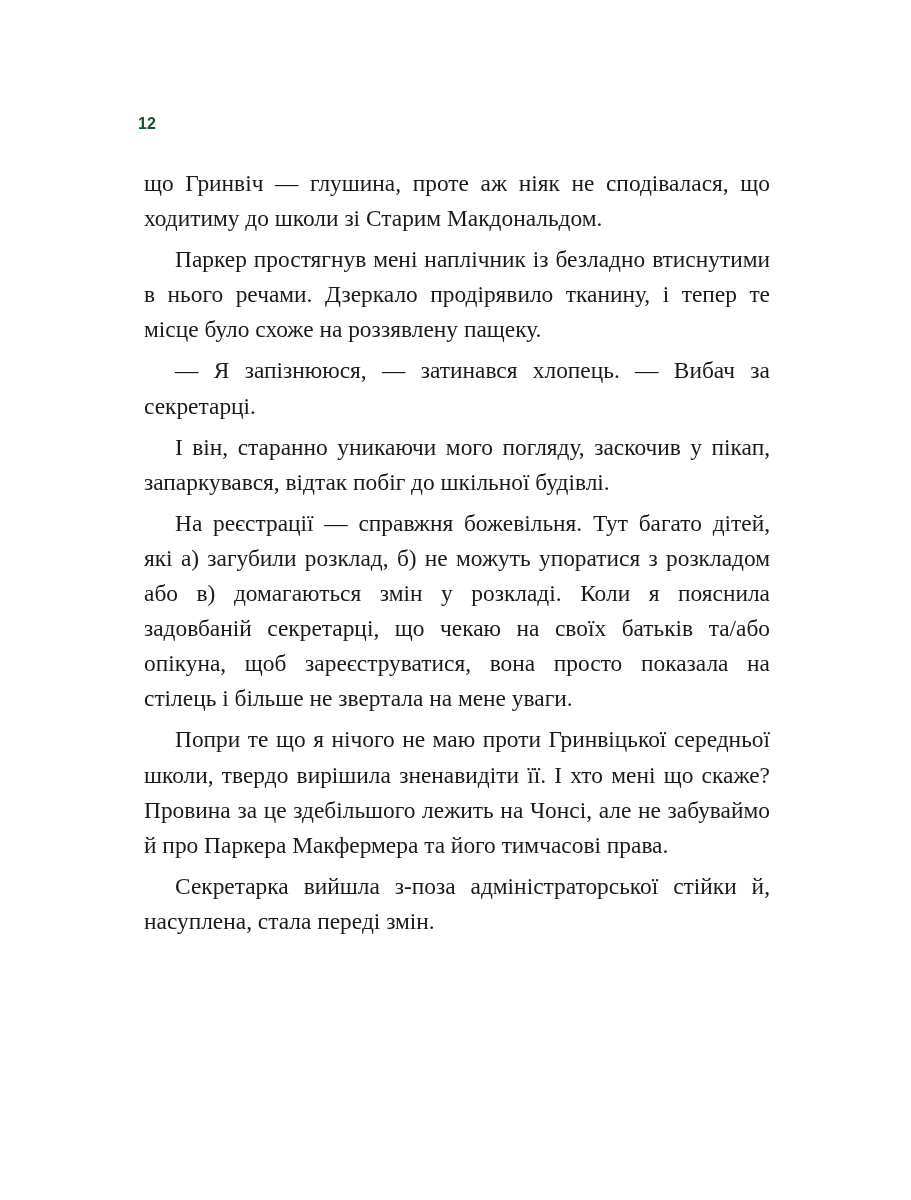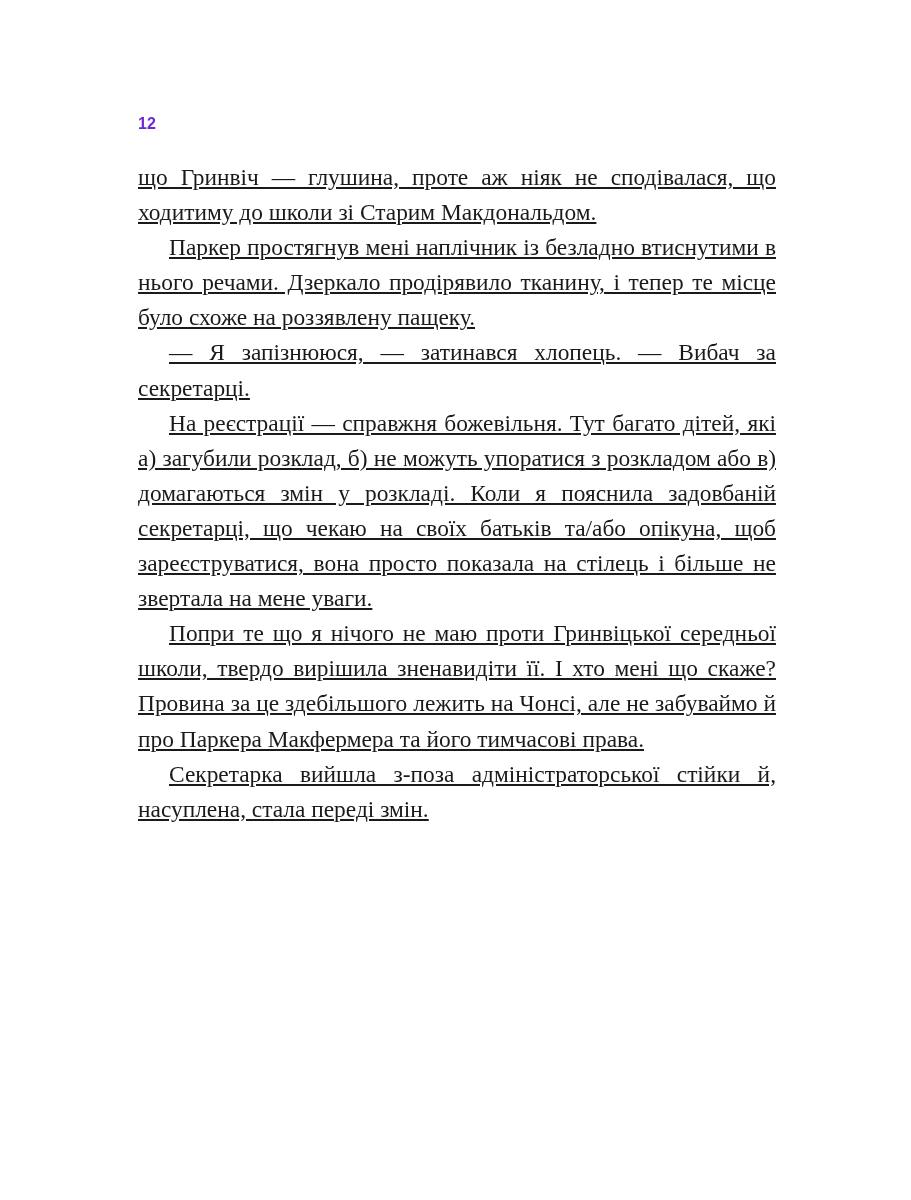--- a/index.html
+++ b/index.html
@@ -16,60 +16,60 @@
     box-sizing: border-box;
   }
   .folio {
     position: absolute;
     left: 138px;
     top: 114px;
     font-family: "Liberation Sans", sans-serif;
     font-weight: bold;
     font-size: 16px;
     line-height: 20px;
-    color: #6d28d9;
+    color: #14532d;
     letter-spacing: 0.2px;
   }
   .textblock {
     position: absolute;
     left: 138px;
     top: 160px;
     width: 638px;
     font-family: "Liberation Serif", "DejaVu Serif", serif;
     font-size: 23.4px;
     line-height: 35.1px;
     color: #1a1a1a;
     text-align: justify;
     text-justify: inter-word;
     hyphens: manual;
     -webkit-hyphens: manual;
   }
   .textblock p {
-    margin: 0;
+    margin: 6px;
     text-indent: 31px;
     text-align: justify;
-    text-decoration: underline;
   }
   .textblock p.no-indent {
     text-indent: 0;
   }
   
   .textblock p:last-child {
     text-align: justify;
   }
 </style>
 </head>
 <body>
 
 <div class="page">
 
   <div class="folio">12</div>
 
   <div class="textblock">
     <p class="no-indent">що Гринвіч — глушина, проте аж ніяк не сподівалася, що ходитиму до школи зі Старим Макдональдом.</p>
     <p>Паркер простягнув мені наплічник із безладно втиснутими в нього речами. Дзеркало продірявило тканину, і тепер те місце було схоже на роззявлену пащеку.</p>
     <p>— Я запізнююся, — затинався хлопець. — Вибач за секретарці.</p>
+    <p>І він, старанно уникаючи мого погляду, заскочив у пікап, запаркувався, відтак побіг до шкільної будівлі.</p>
     <p>На реєстрації — справжня божевільня. Тут багато дітей, які а) загубили розклад, б) не можуть упоратися з розкладом або в) домагаються змін у розкладі. Коли я пояснила задовбаній секретарці, що чекаю на своїх батьків та/або опікуна, щоб зареєструватися, вона просто показала на стілець і більше не звертала на мене уваги.</p>
     <p>Попри те що я нічого не маю проти Гринвіцької середньої школи, твердо вирішила зненавидіти її. І хто мені що скаже? Провина за це здебільшого лежить на Чонсі, але не забуваймо й про Паркера Макфермера та його тимчасові права.</p>
     <p>Секретарка вийшла з-поза адміністраторської стійки й, насуплена, стала переді змін.</p>
   </div>
 
 </div>
 
 </body></html>

